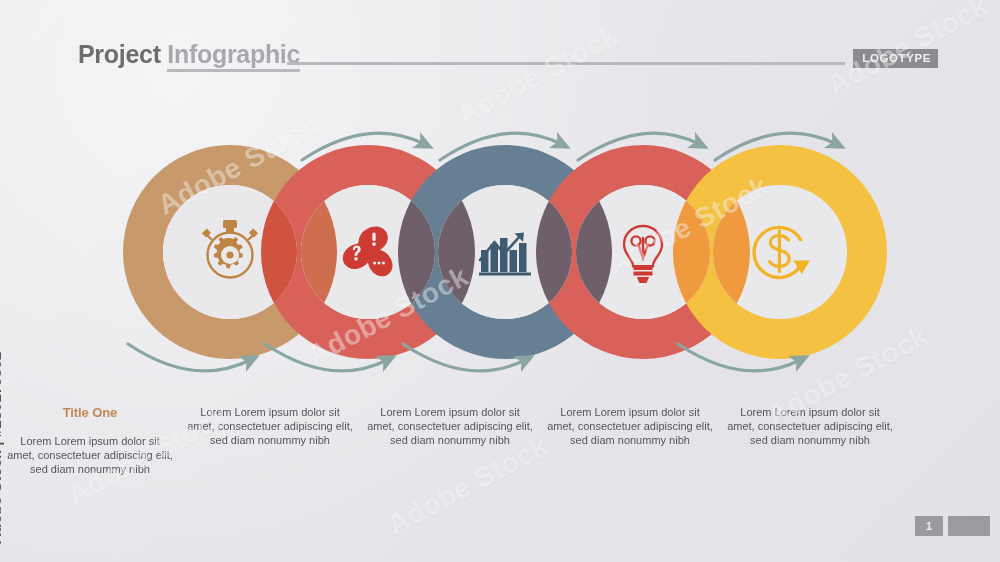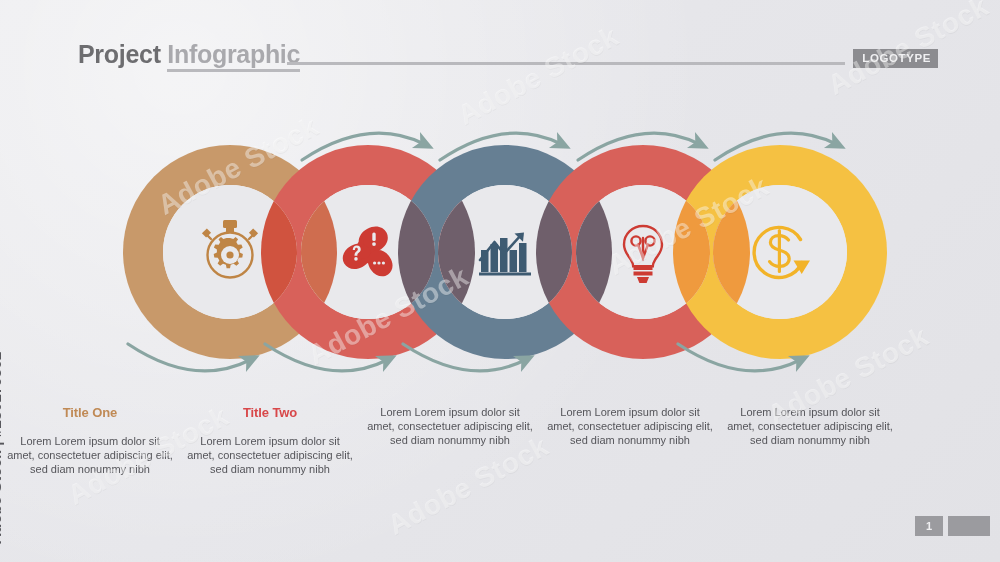--- a/index.html
+++ b/index.html
@@ -350,21 +350,20 @@
       </g>
     </svg>
   </div>
 
   <div class="captions">
     <div class="caption">
       <div class="cap-title" style="color:#c08a55">Title One</div>
       <div class="cap-body">Lorem Lorem ipsum dolor sit amet, consectetuer adipiscing elit, sed diam nonummy nibh</div>
     </div>
     <div class="caption">
-      <div class="cap-title" style="color:#d8484a">Title Two</div>
       <div class="cap-body">Lorem Lorem ipsum dolor sit amet, consectetuer adipiscing elit, sed diam nonummy nibh</div>
     </div>
     <div class="caption">
       <div class="cap-body">Lorem Lorem ipsum dolor sit amet, consectetuer adipiscing elit, sed diam nonummy nibh</div>
     </div>
     <div class="caption">
       <div class="cap-body">Lorem Lorem ipsum dolor sit amet, consectetuer adipiscing elit, sed diam nonummy nibh</div>
     </div>
     <div class="caption">
       <div class="cap-body">Lorem Lorem ipsum dolor sit amet, consectetuer adipiscing elit, sed diam nonummy nibh</div>

